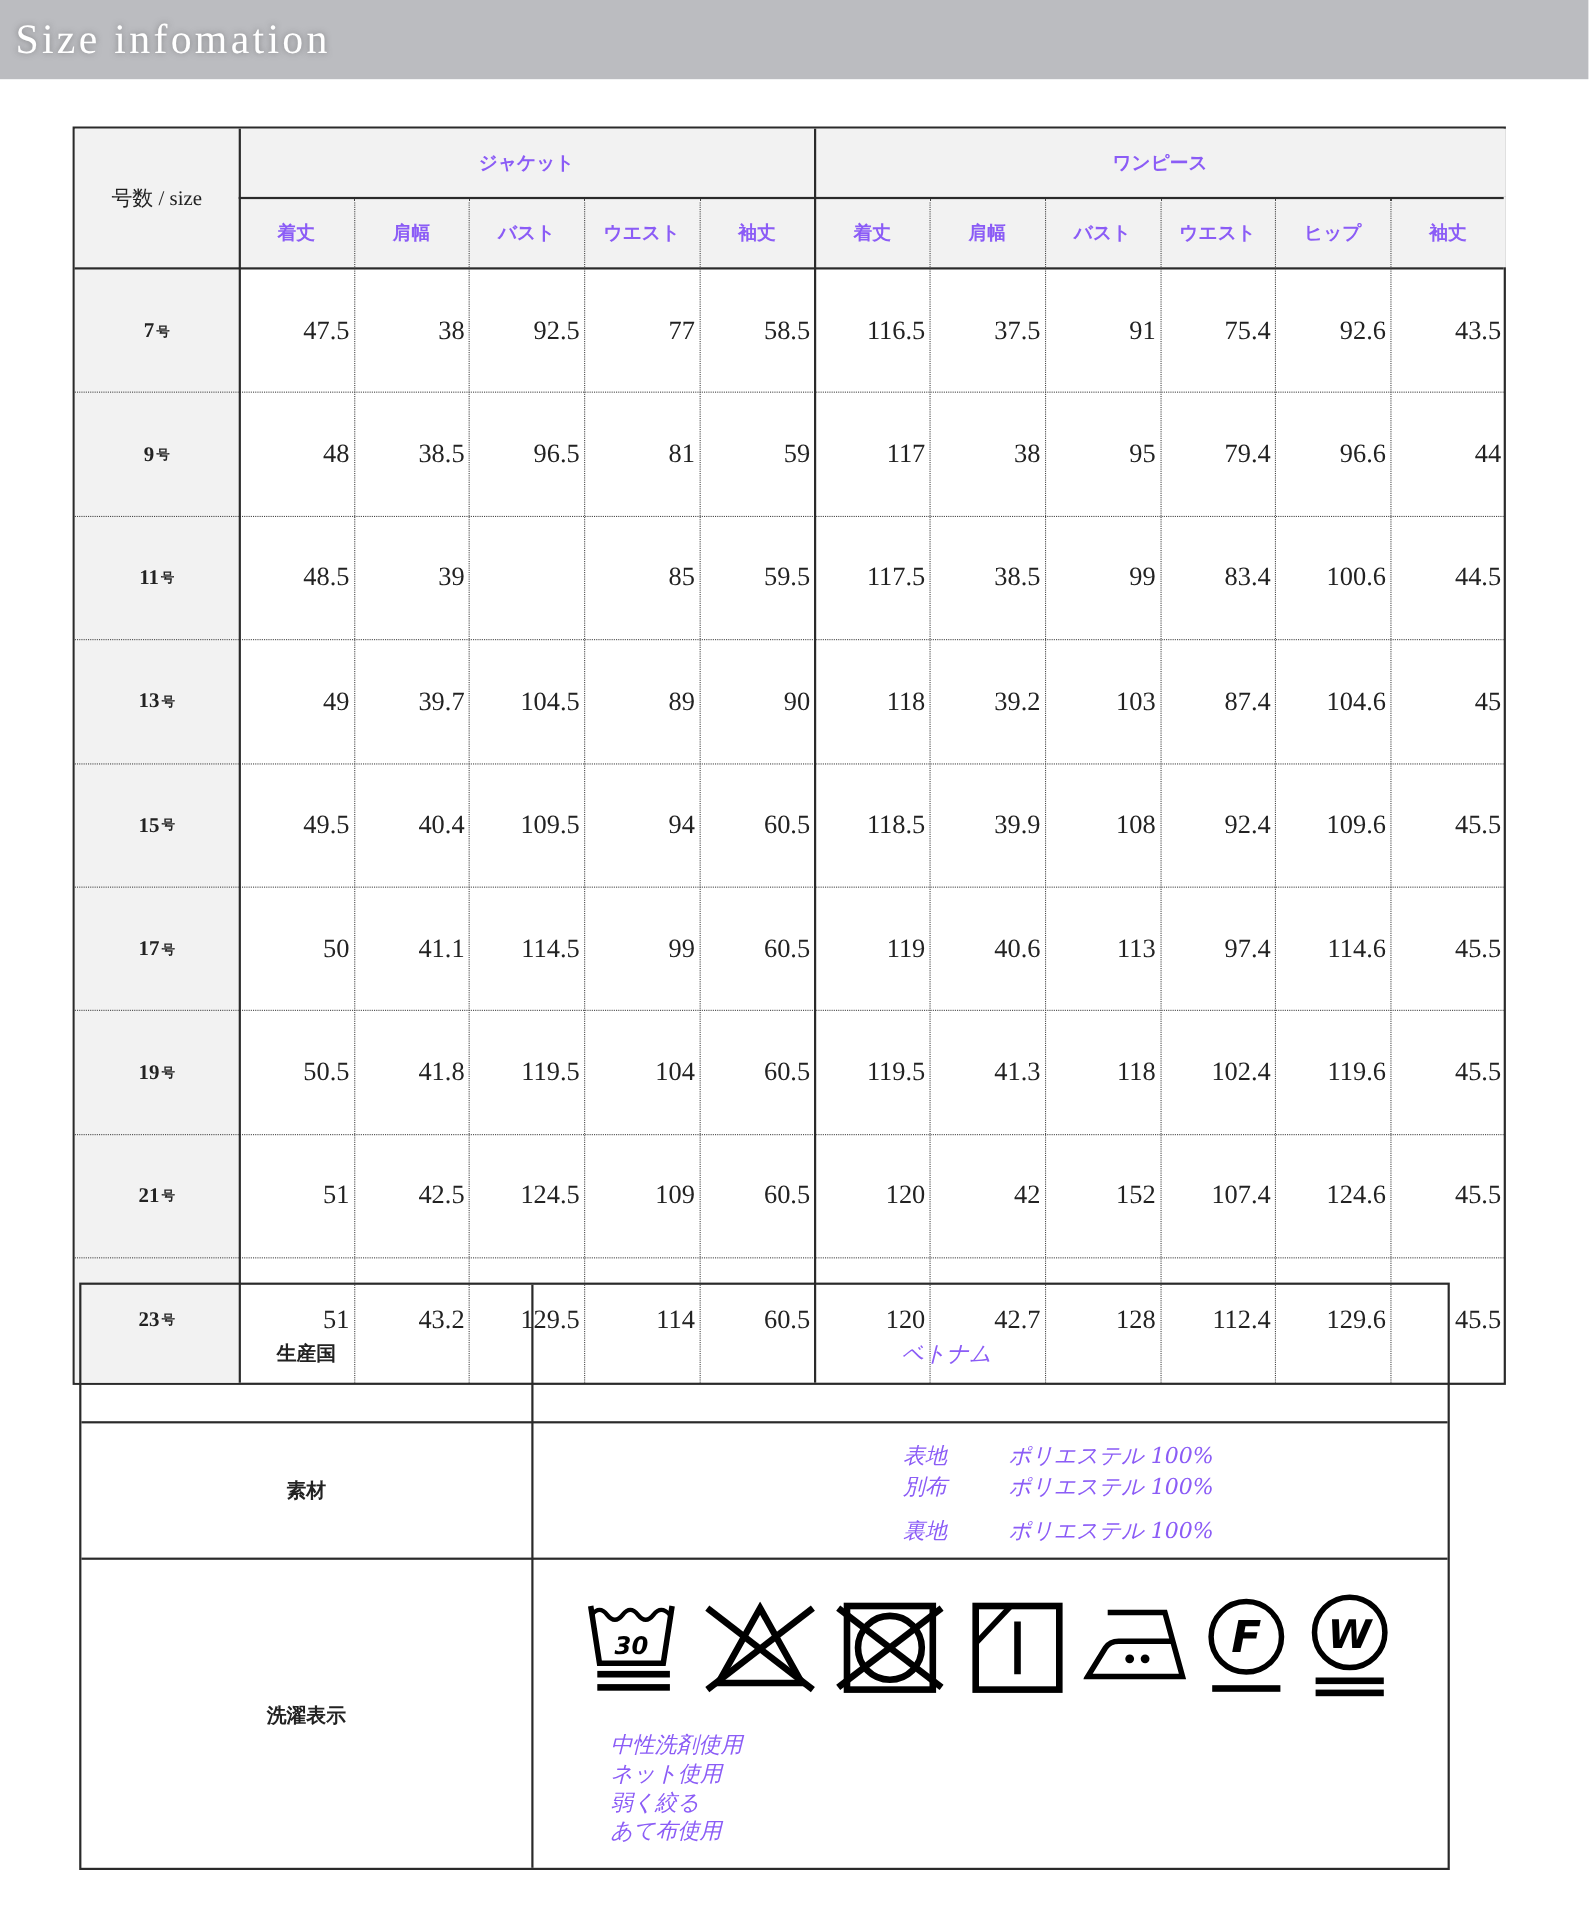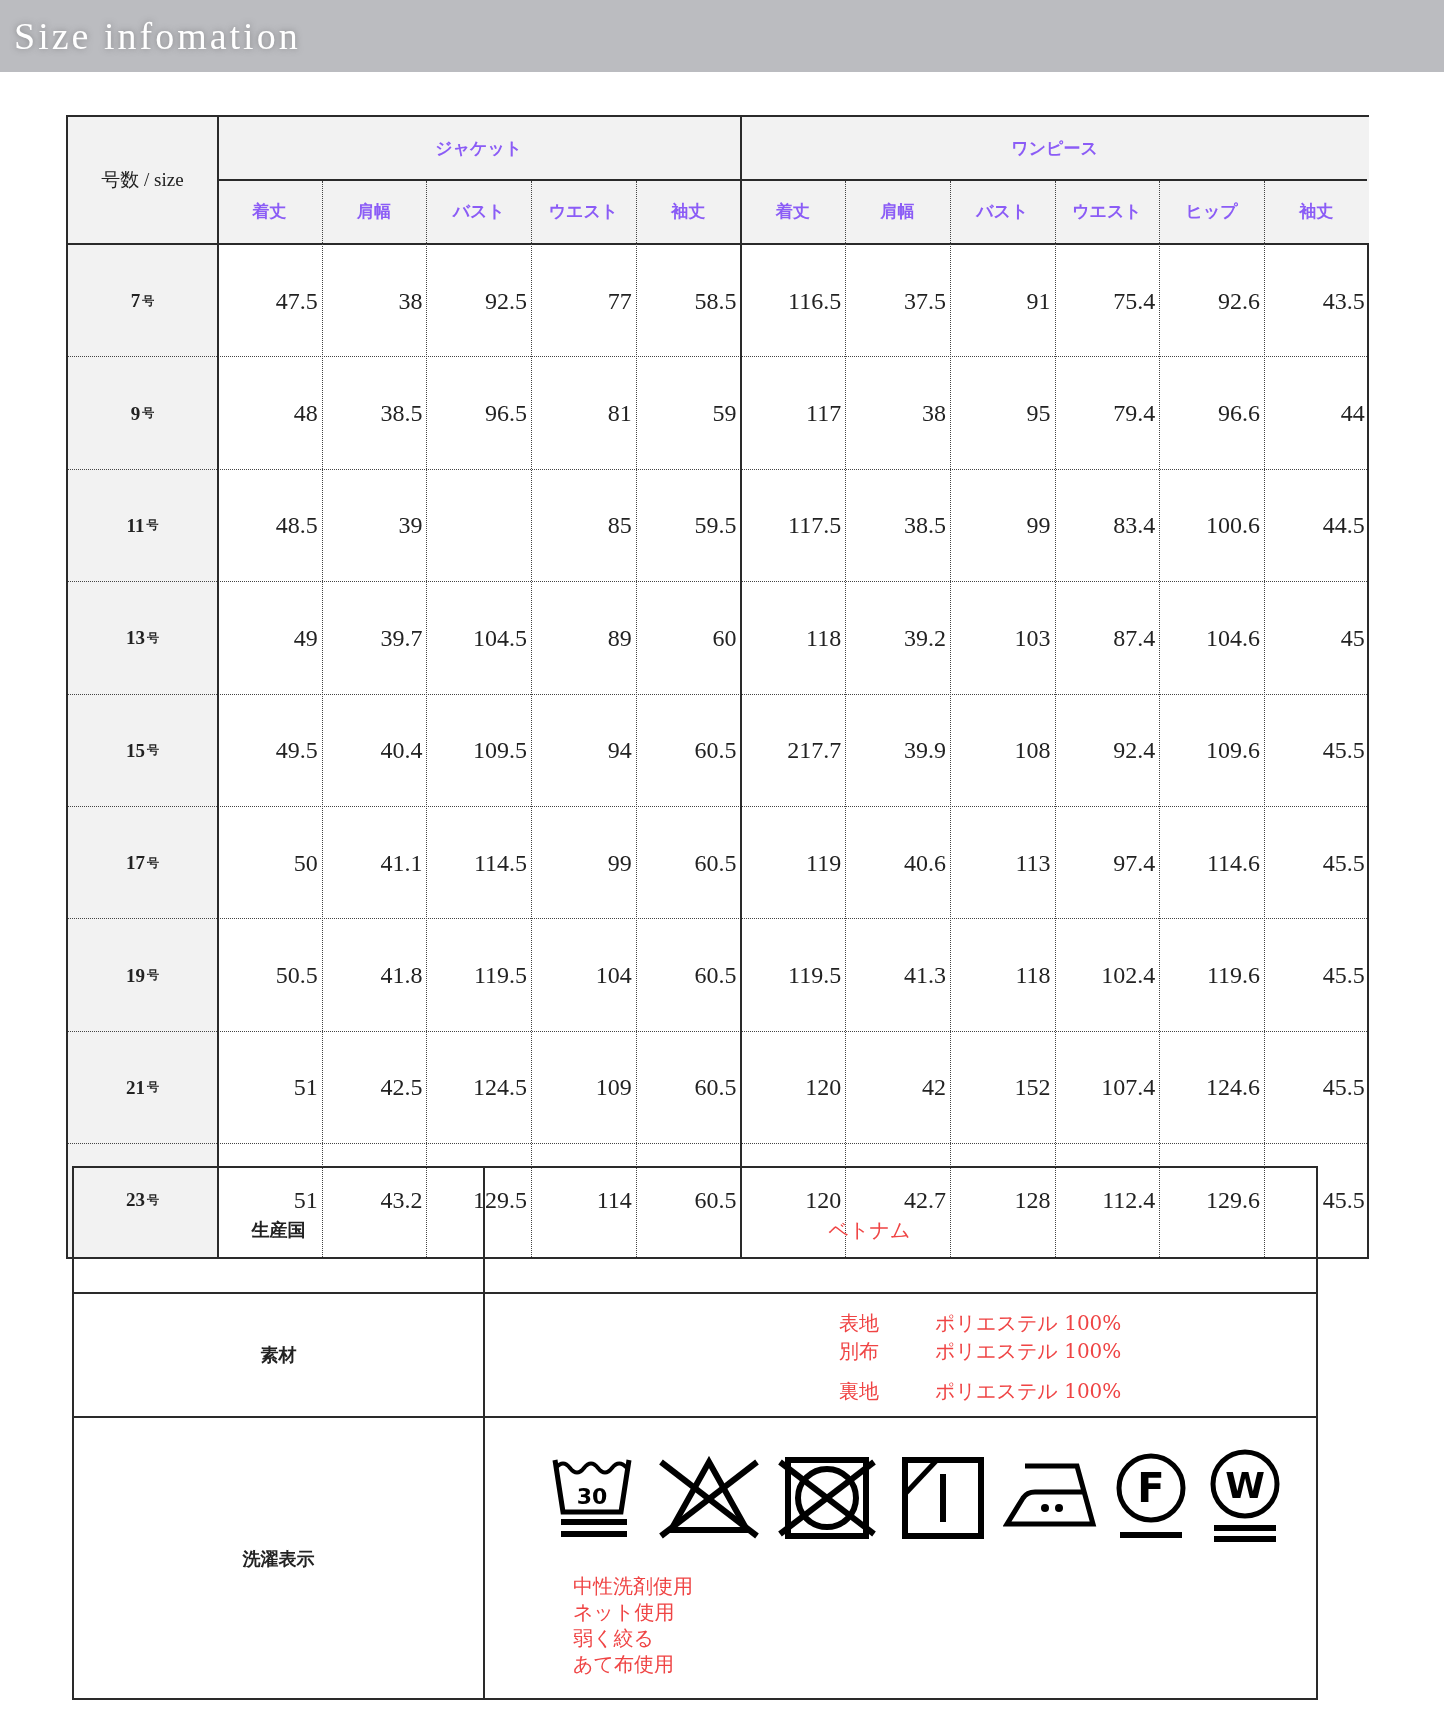--- a/index.html
+++ b/index.html
@@ -22,21 +22,21 @@
   .rowlab .go { font-size: 12px; margin-left: 2px; }
   .vline-solid { position: absolute; width: 2px; background: #2a2a2a; }
   .hline-solid { position: absolute; height: 2px; background: #2a2a2a; }
   .vline-dot { position: absolute; width: 0; border-left: 1.5px dotted #444; }
   .hline-dot { position: absolute; height: 0; border-top: 1.5px dotted #444; }
 
   
   .info-table { position: absolute; left: 72px; top: 1166px; width: 1246px; height: 534px; border: 2px solid #2a2a2a; }
   .info-label { position: absolute; left: 0; width: 409px; display: flex; align-items: center; justify-content: center;
     font-family: "DejaVu Serif", serif; font-weight: bold; font-size: 18px; color: #222; }
-  .info-value { position: absolute; left: 429px; right: 0; font-family: "DejaVu Serif", serif; font-size: 20px; color: #ef4444; }
+  .info-value { position: absolute; left: 411px; right: 0; font-family: "DejaVu Serif", serif; font-size: 20px; color: #8b5cf6; font-style: italic; }
   .mat-line { position: absolute; left: 336px; display: flex; }
   .mat-line .part { width: 96px; }
   .care-icons { position: absolute; left: 0; top: 0; }
   .care-icon { position: absolute; }
   .care-notes { position: absolute; left: 142px; top: 402px; font-size: 20px; line-height: 26px; }
 </style>
 </head>
 <body>
 
 <div class="banner">
@@ -105,38 +105,38 @@
     <div class="cell num" style="left:1196px;top:352.8px;width:104.7px;height:112.4px;">44.5</div>
     <div class="hline-dot" style="left:0;width:100%;top:351.8px;"></div>
     <div class="cell rowlab" style="left:0;top:465.20000000000005px;width:149px;height:112.4px;">
       <span>13</span>
       <span class="go">号</span>
     </div>
     <div class="cell num" style="left:149px;top:465.20000000000005px;width:104.7px;height:112.4px;">49</div>
     <div class="cell num" style="left:253.7px;top:465.20000000000005px;width:104.7px;height:112.4px;">39.7</div>
     <div class="cell num" style="left:358.4px;top:465.20000000000005px;width:104.7px;height:112.4px;">104.5</div>
     <div class="cell num" style="left:463.1px;top:465.20000000000005px;width:104.7px;height:112.4px;">89</div>
-    <div class="cell num" style="left:567.8px;top:465.20000000000005px;width:104.7px;height:112.4px;">60</div>
+    <div class="cell num" style="left:567.8px;top:465.20000000000005px;width:104.7px;height:112.4px;">90</div>
     <div class="cell num" style="left:672.5px;top:465.20000000000005px;width:104.7px;height:112.4px;">118</div>
     <div class="cell num" style="left:777.2px;top:465.20000000000005px;width:104.7px;height:112.4px;">39.2</div>
     <div class="cell num" style="left:881.9px;top:465.20000000000005px;width:104.7px;height:112.4px;">103</div>
     <div class="cell num" style="left:986.6px;top:465.20000000000005px;width:104.7px;height:112.4px;">87.4</div>
     <div class="cell num" style="left:1091.3000000000002px;top:465.20000000000005px;width:104.7px;height:112.4px;">104.6</div>
     <div class="cell num" style="left:1196px;top:465.20000000000005px;width:104.7px;height:112.4px;">45</div>
     <div class="hline-dot" style="left:0;width:100%;top:464.20000000000005px;"></div>
     <div class="cell rowlab" style="left:0;top:577.6px;width:149px;height:112.4px;">
       <span>15</span>
       <span class="go">号</span>
     </div>
     <div class="cell num" style="left:149px;top:577.6px;width:104.7px;height:112.4px;">49.5</div>
     <div class="cell num" style="left:253.7px;top:577.6px;width:104.7px;height:112.4px;">40.4</div>
     <div class="cell num" style="left:358.4px;top:577.6px;width:104.7px;height:112.4px;">109.5</div>
     <div class="cell num" style="left:463.1px;top:577.6px;width:104.7px;height:112.4px;">94</div>
     <div class="cell num" style="left:567.8px;top:577.6px;width:104.7px;height:112.4px;">60.5</div>
-    <div class="cell num" style="left:672.5px;top:577.6px;width:104.7px;height:112.4px;">217.7</div>
+    <div class="cell num" style="left:672.5px;top:577.6px;width:104.7px;height:112.4px;">118.5</div>
     <div class="cell num" style="left:777.2px;top:577.6px;width:104.7px;height:112.4px;">39.9</div>
     <div class="cell num" style="left:881.9px;top:577.6px;width:104.7px;height:112.4px;">108</div>
     <div class="cell num" style="left:986.6px;top:577.6px;width:104.7px;height:112.4px;">92.4</div>
     <div class="cell num" style="left:1091.3000000000002px;top:577.6px;width:104.7px;height:112.4px;">109.6</div>
     <div class="cell num" style="left:1196px;top:577.6px;width:104.7px;height:112.4px;">45.5</div>
     <div class="hline-dot" style="left:0;width:100%;top:576.6px;"></div>
     <div class="cell rowlab" style="left:0;top:690px;width:149px;height:112.4px;">
       <span>17</span>
       <span class="go">号</span>
     </div>

